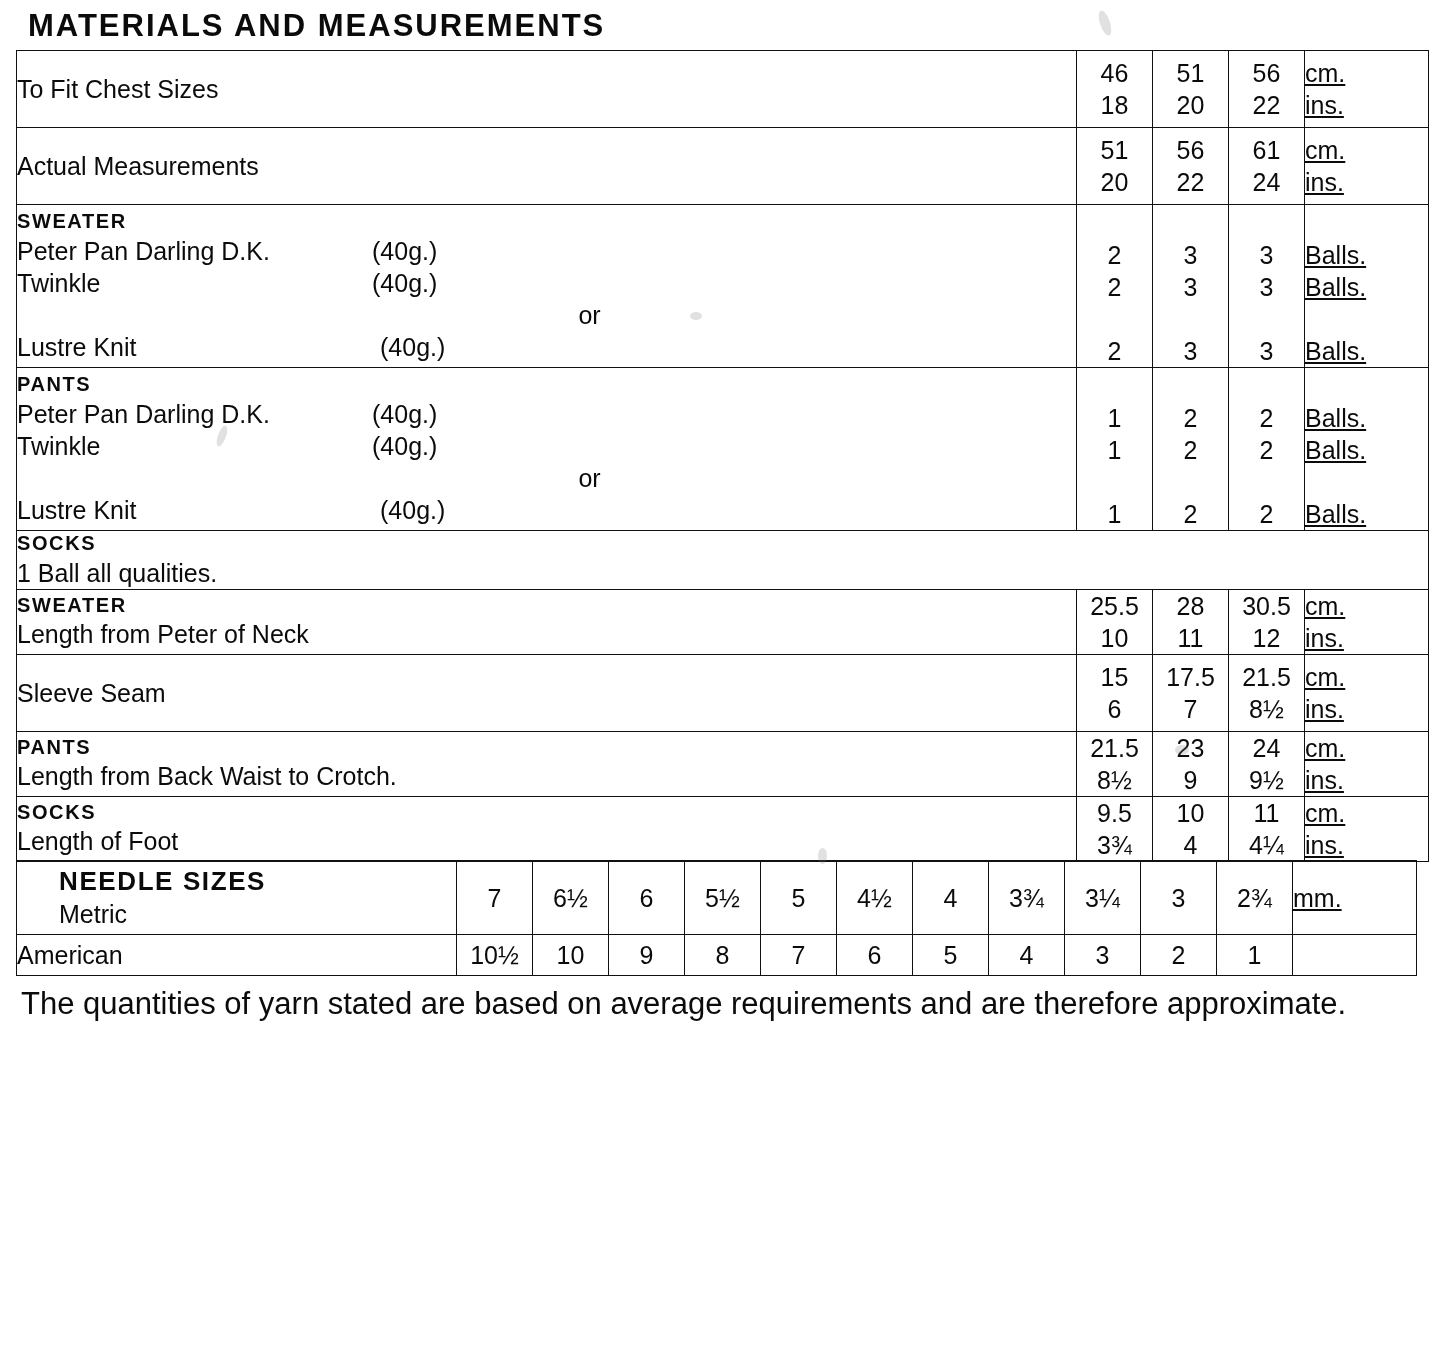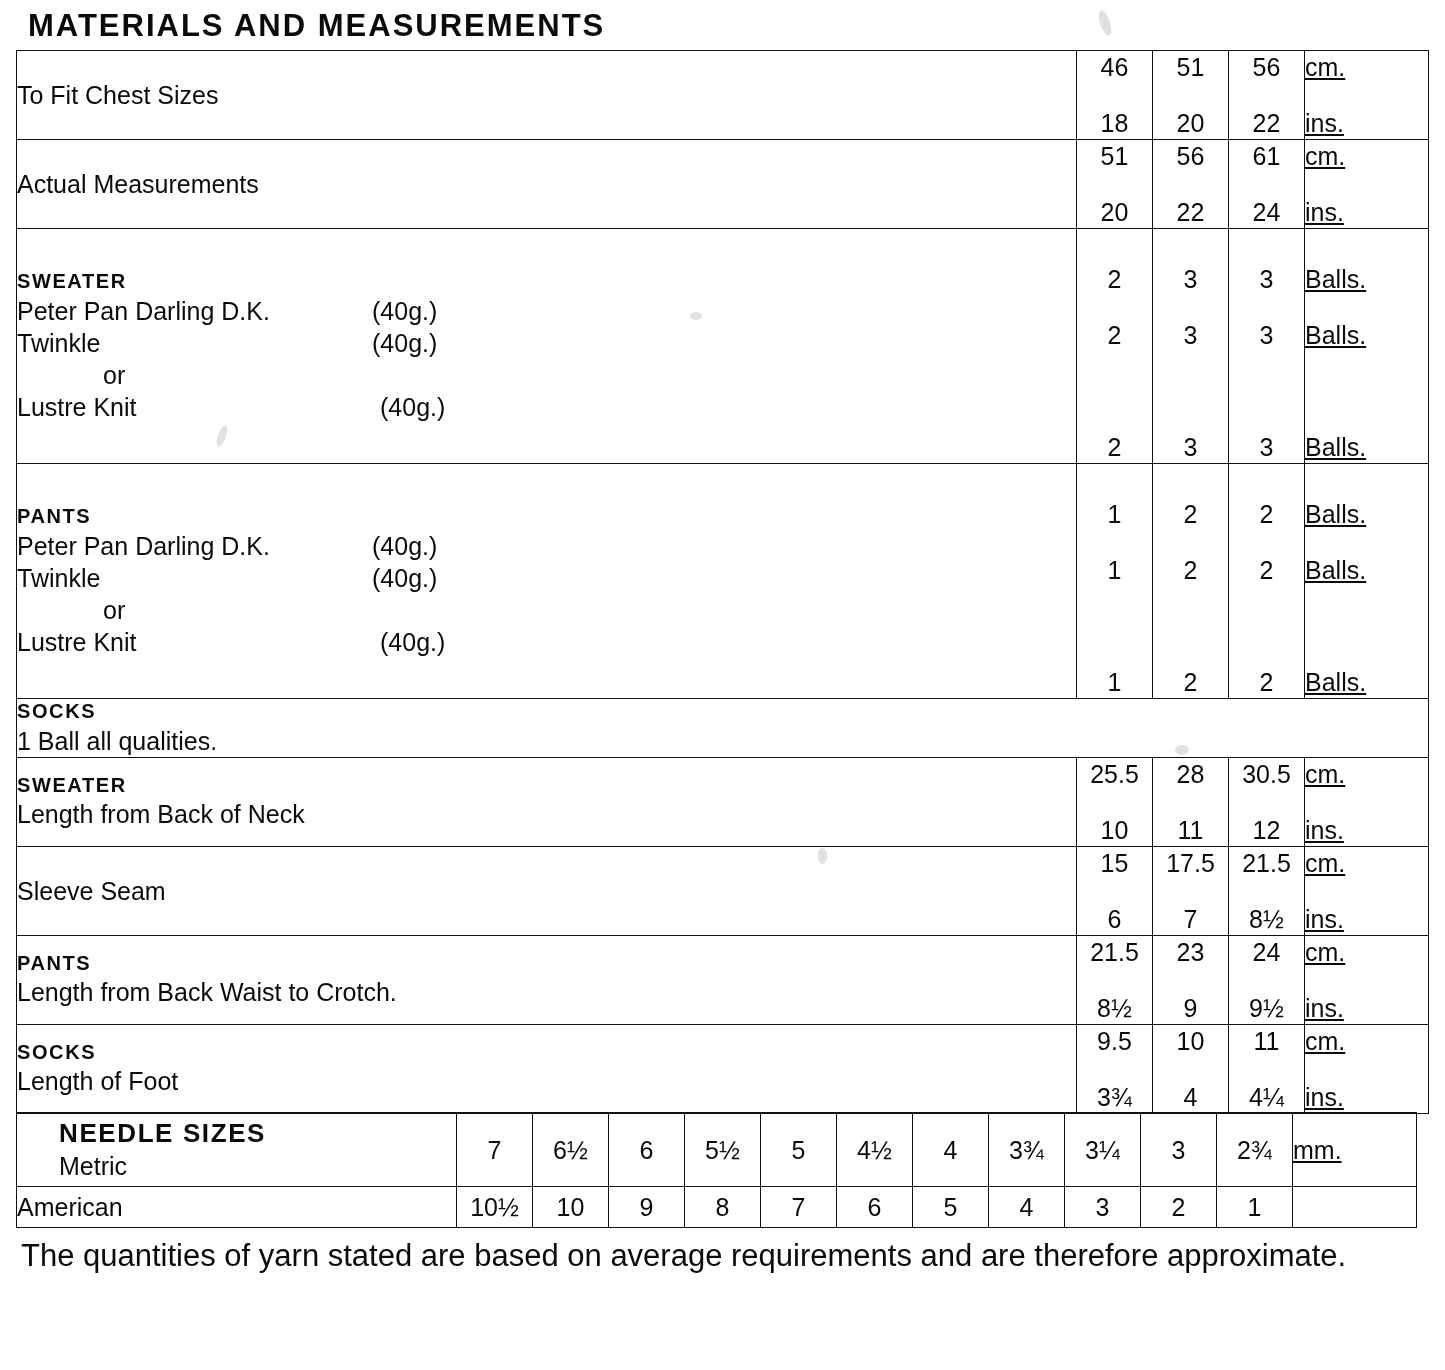--- a/index.html
+++ b/index.html
@@ -57,30 +57,29 @@
   }
   .unit {
     padding-left: 12px;
     white-space: nowrap;
     text-decoration: underline;
   }
   .stack {
     display: flex;
     flex-direction: column;
     justify-content: center;
-    gap: 24px;
   }
   .stack > span { display: block; }
   .hdr {
     font-weight: bold;
     letter-spacing: 1.6px;
     font-size: 20px;
   }
   .two-line { height: 76px; }
-  .pad-left-or { padding-left: 86px; }
+  .pad-left-or { padding-left: 86px; text-align: center; }
 
   
   .multi {
     padding: 6px 0 8px 42px;
   }
   .multi div { white-space: nowrap; }
 
   
   col.n-label { width: 440px; }
   col.n-col   { width: 76px; }
@@ -284,21 +283,21 @@
       <td class="multi" colspan="5">
         <div class="hdr">SOCKS</div>
         <div>1 Ball all qualities.</div>
       </td>
     </tr>
 
 
     <tr>
       <td class="multi">
         <div class="hdr">SWEATER</div>
-        <div>Length from Back of Neck</div>
+        <div>Length from Peter of Neck</div>
       </td>
       <td class="num">
         <div class="stack">
           <span>25.5</span>
           <span>10</span>
         </div>
       </td>
       <td class="num">
         <div class="stack">
           <span>28</span>

